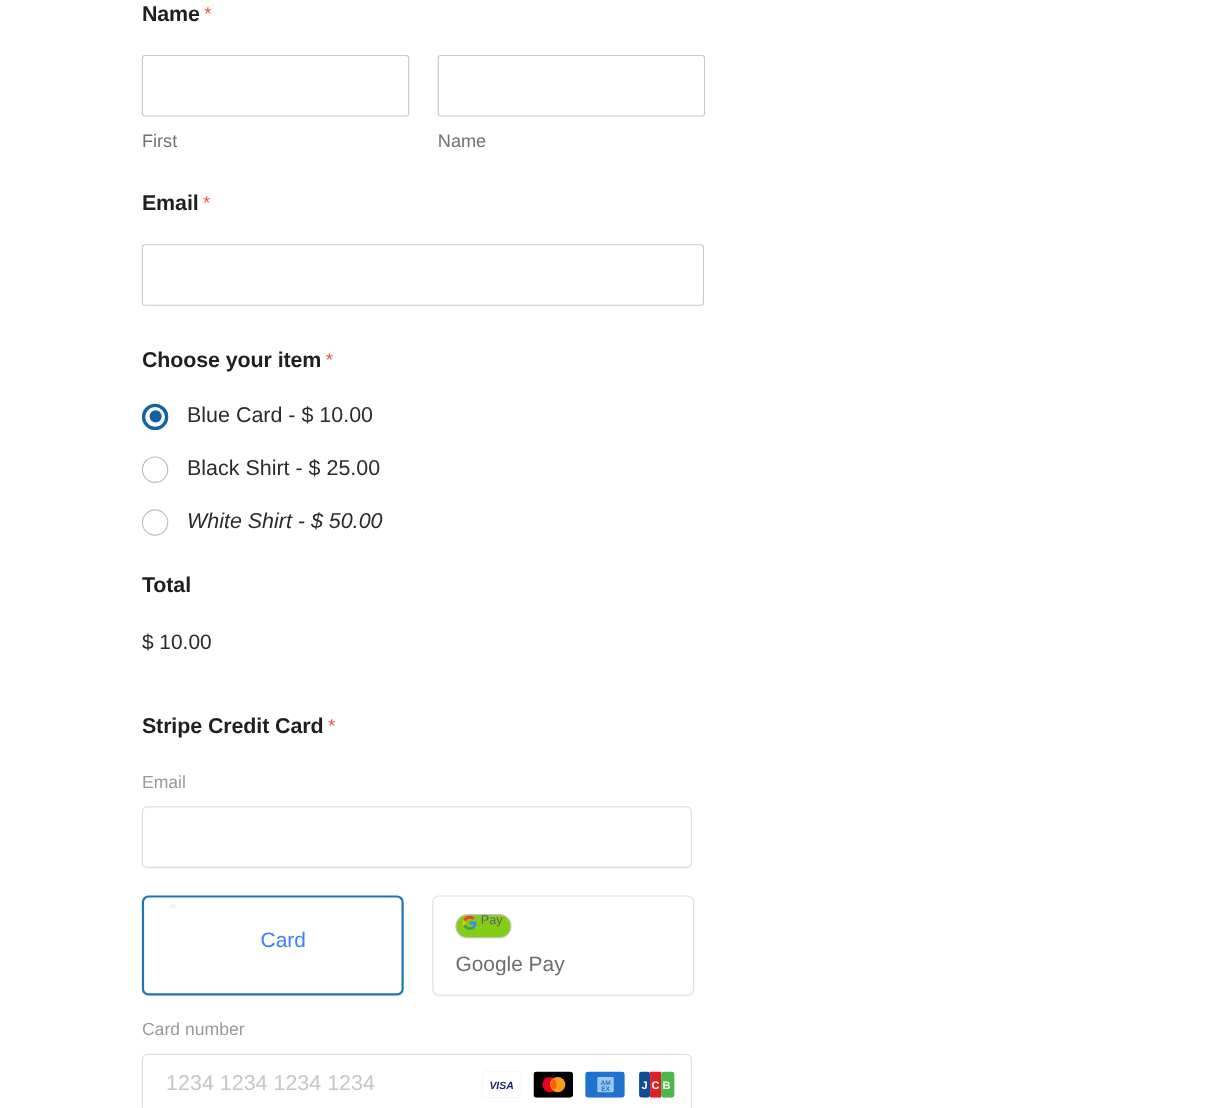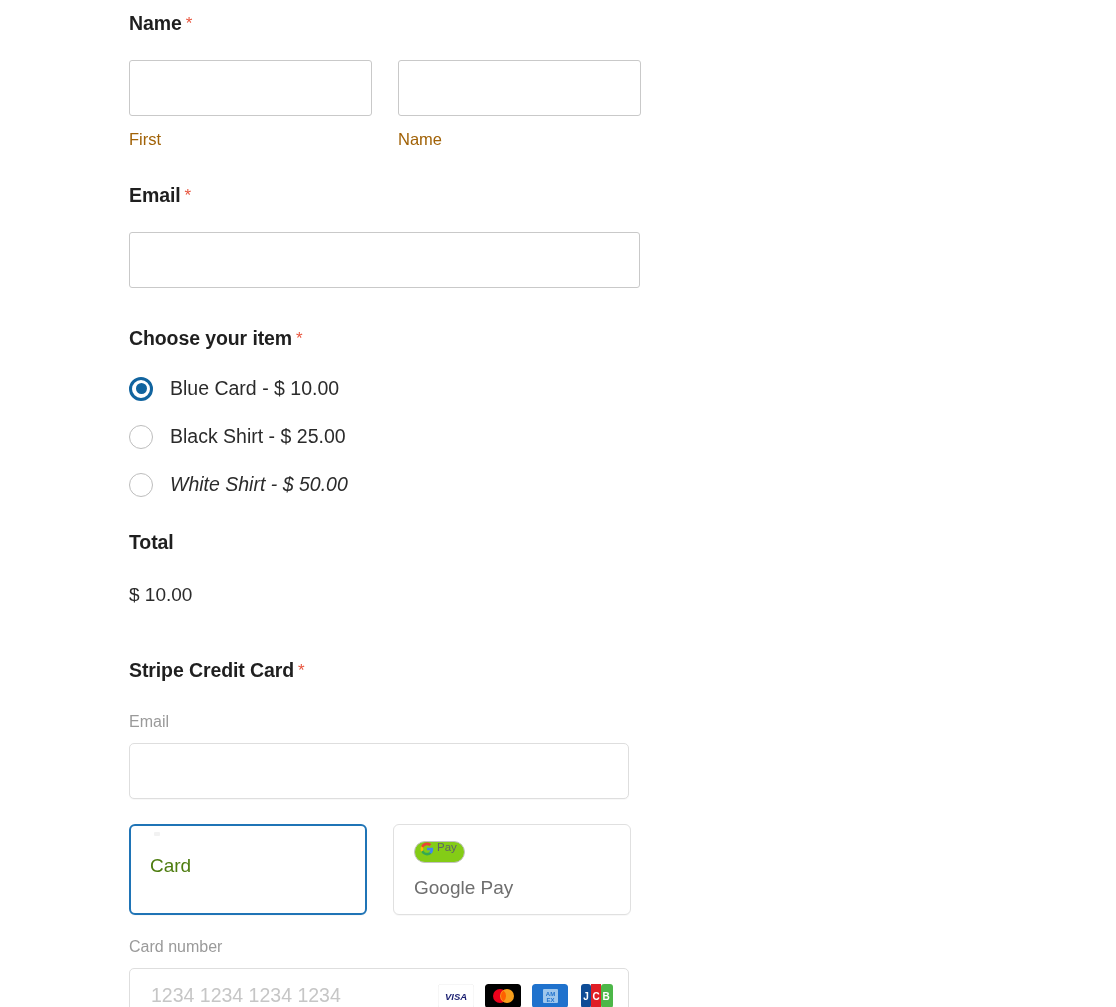--- a/index.html
+++ b/index.html
@@ -13,21 +13,20 @@
     overflow: hidden;
     font-family: "Liberation Sans", sans-serif;
     color: #2b2b2b;
     -webkit-font-smoothing: antialiased;
   }
   .page {
     position: relative;
     width: 1116px;
     height: 871px;
     box-sizing: border-box;
-    margin-top: 10px;
   }
 
   
   .field { position: absolute; left: 129px; }
 
   .field-label {
     font-size: 19.5px;
     font-weight: bold;
     color: #1f1f1f;
     letter-spacing: -0.1px;
@@ -52,21 +51,21 @@
     background: #fff;
     outline: none;
     font-size: 17px;
     font-family: "Liberation Sans", sans-serif;
     color: #2b2b2b;
     padding: 0 12px;
   }
   .input::placeholder { color: #b9b9b9; }
   .sublabel {
     font-size: 16.5px;
-    color: #a16207;
+    color: #737373;
     line-height: 1;
   }
 
   
   .name-row { display: flex; gap: 26px; }
   .name-col { width: 243px; }
   .name-col .input { width: 243px; display: block; }
   .name-col .sublabel { margin-top: 15px; display: block; }
 
   
@@ -140,21 +139,21 @@
   .pm-tab.selected {
     border: 2px solid #1f74b6;
     padding: 15px 0 0 19px;
   }
   .pm-tab-label {
     font-size: 19px;
     line-height: 1;
     margin-top: 15px;
     color: #6e6e6e;
   }
-  .pm-tab.selected .pm-tab-label { color: #4d7c0f; }
+  .pm-tab.selected .pm-tab-label { color: #3b82f6; text-align: center; }
 
   
   .card-icon {
     width: 29px; height: 21px;
     border-radius: 3px;
     background: #3c3c3c;
     position: relative;
     overflow: hidden;
   }
   .card-icon::before {

